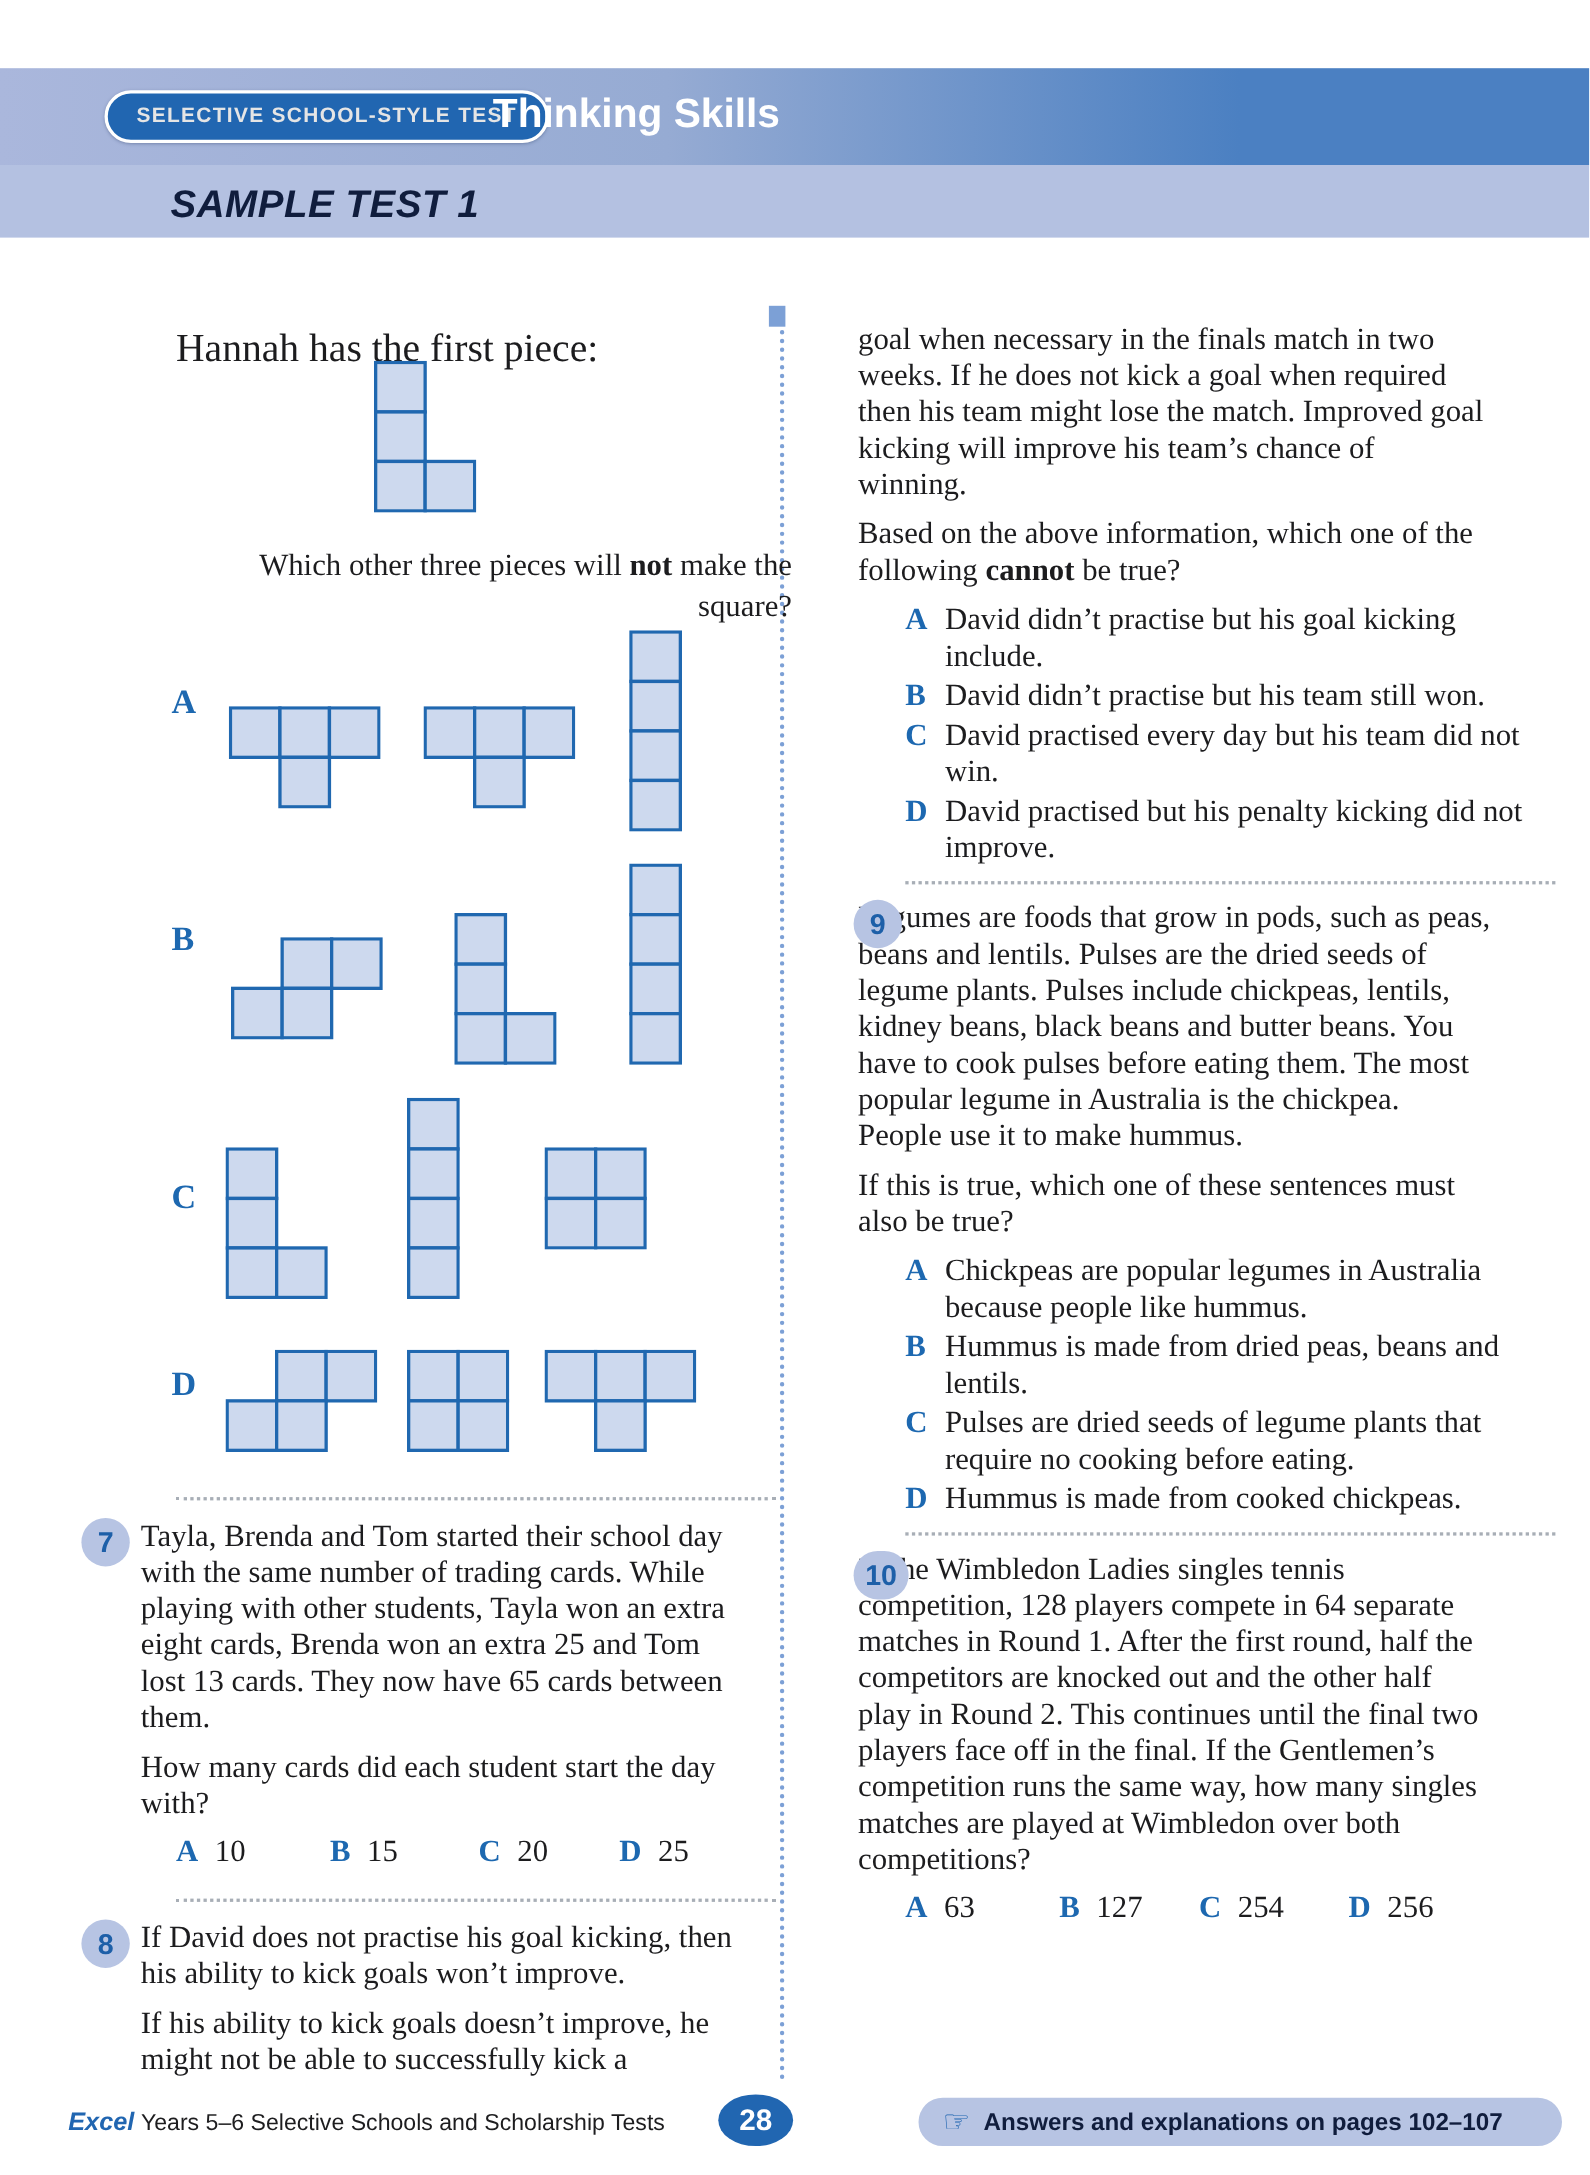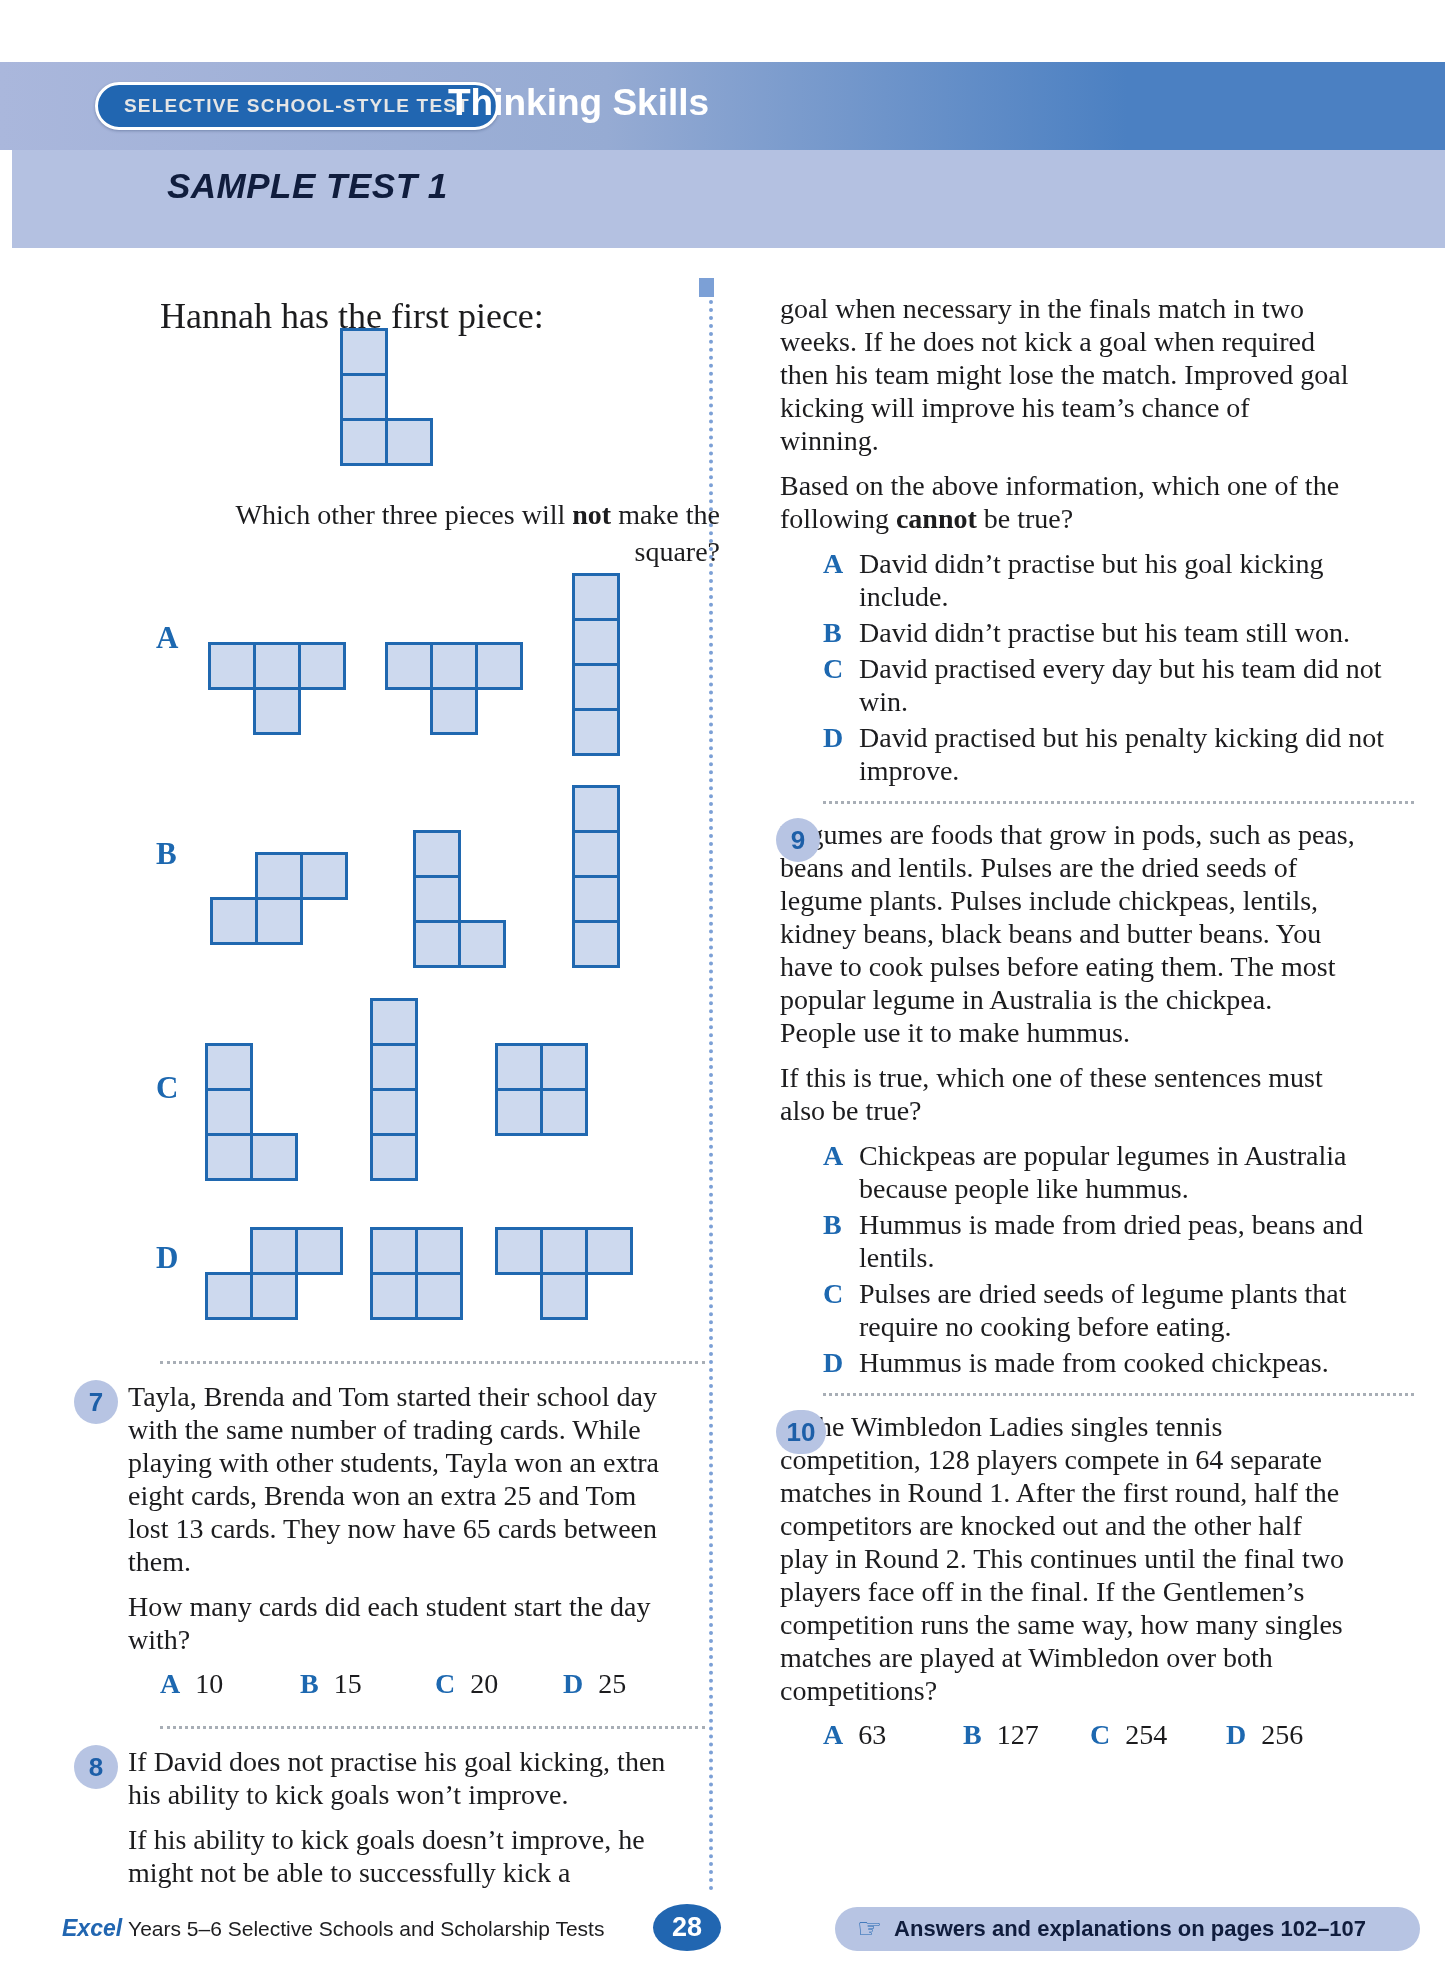--- a/index.html
+++ b/index.html
@@ -8,21 +8,21 @@
 
   
   .band-main{position:absolute;top:62px;left:0;right:0;height:88px;
     background:linear-gradient(90deg,var(--grad-left,#aab7dc) 0%,#96abd3 42%,var(--grad-right,#4b80c2) 78%,var(--grad-right,#4b80c2) 100%);}
   .pill{position:absolute;left:95px;top:20px;height:42px;border-radius:26px;
     background:var(--accent,#2166b1);border:3px solid #ffffff;display:flex;align-items:center;
     padding:0 26px;font-family:"Liberation Sans",sans-serif;font-weight:bold;font-size:19px;
     letter-spacing:1.2px;color:#e5e5e5;box-shadow:0 1px 3px rgba(30,50,90,.35);}
   .subject{position:absolute;left:448px;top:20px;font-family:"Liberation Sans",sans-serif;
     font-weight:bold;font-size:37px;color:#ffffff;}
-  .band-sub{position:absolute;top:150px;left:12px;right:0;height:98px;background:var(--band-light,#b4c1e1);}
+  .band-sub{position:absolute;top:150px;left:0;right:0;height:66px;background:var(--band-light,#b4c1e1);}
   .sample-title{position:absolute;left:155px;top:16px;font-family:"Liberation Sans",sans-serif;
     font-style:italic;font-weight:bold;font-size:35px;letter-spacing:.5px;color:var(--navy,#101d3d);}
 
   
   .col-left{position:absolute;left:60px;top:290px;width:645px;}
   .col-right{position:absolute;left:780px;top:292px;width:640px;}
   .body{font-size:28px;line-height:33px;margin:0 0 12px 0;}
   .col-left .body{margin-left:68px;max-width:553px;}
   .col-right .body{max-width:575px;}
   .bold{font-weight:bold;}

